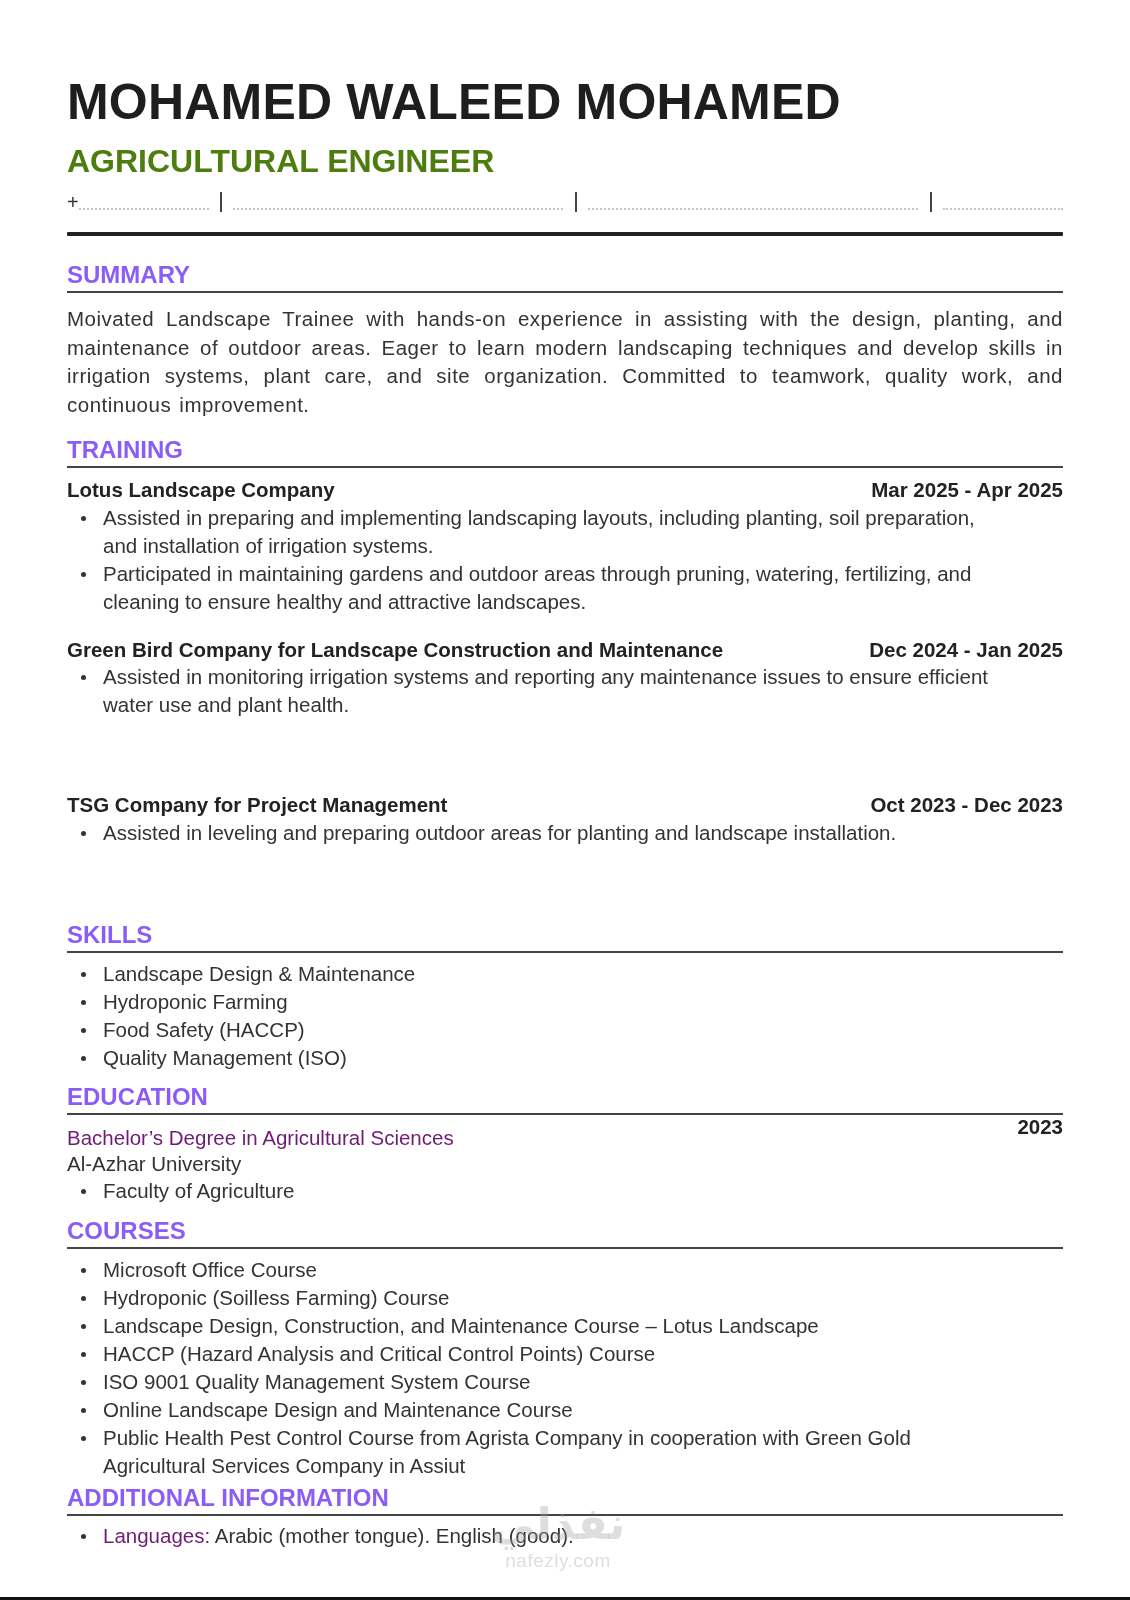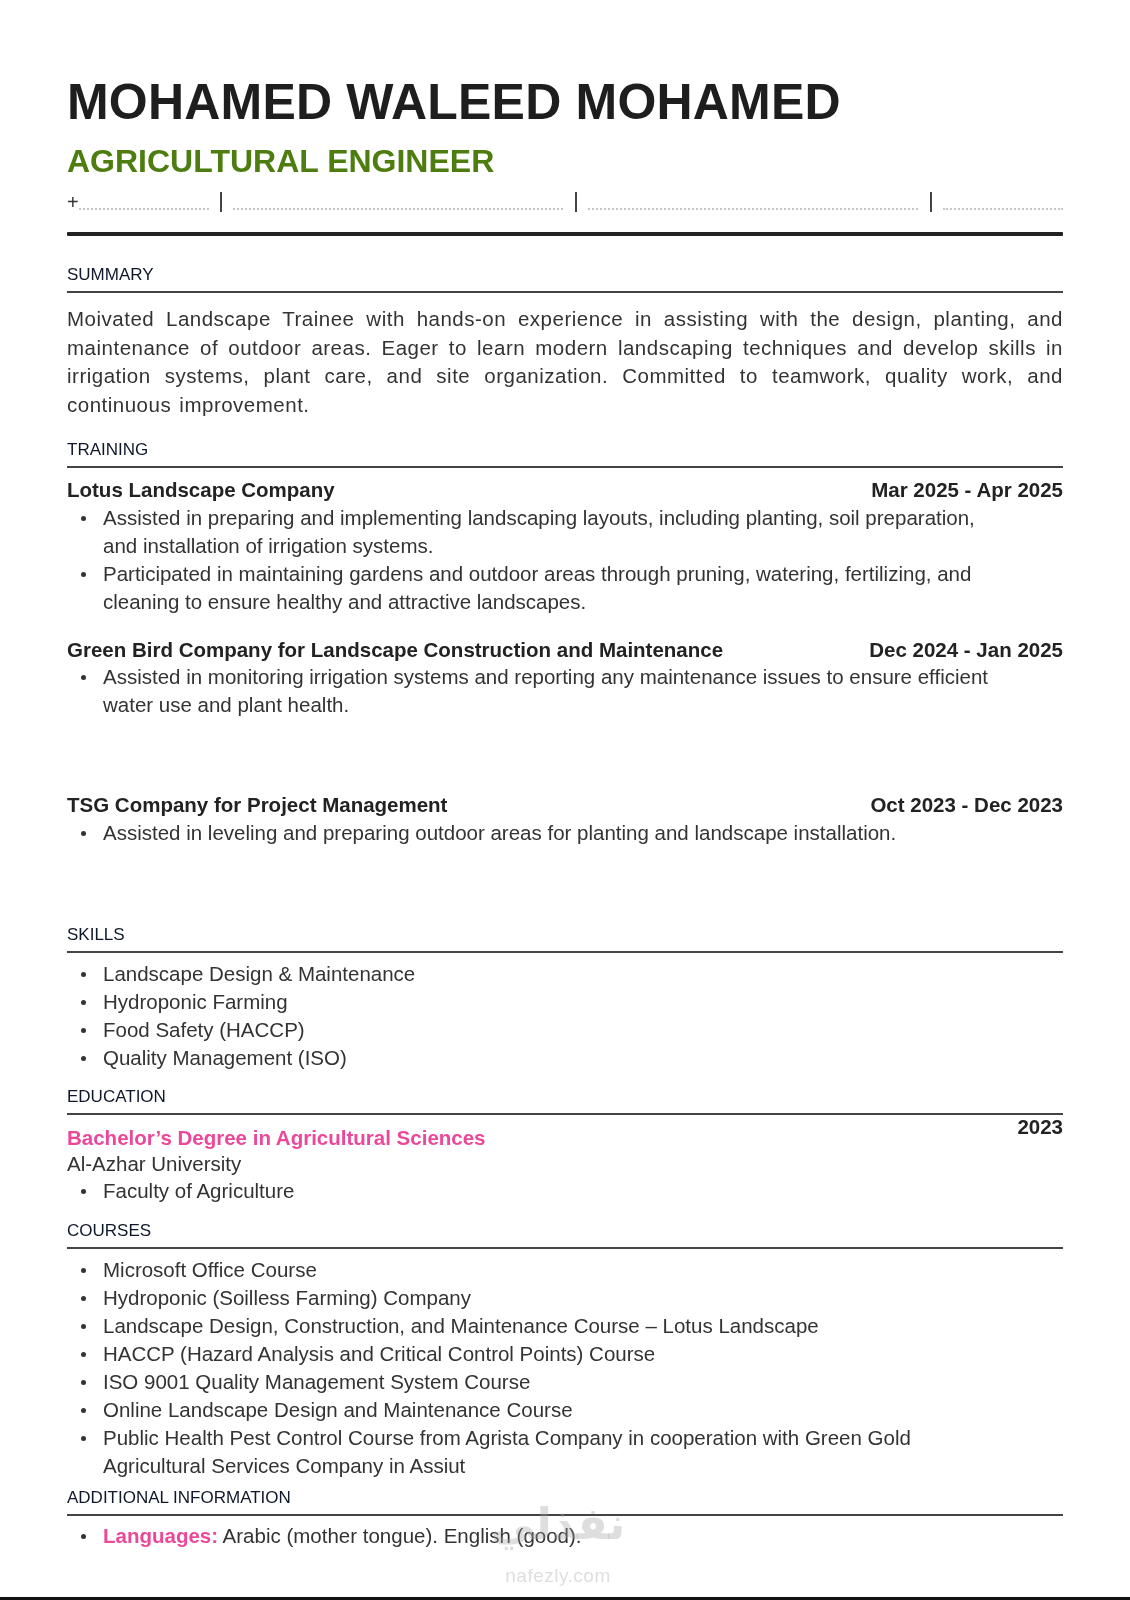--- a/index.html
+++ b/index.html
@@ -81,23 +81,23 @@
       left: 0;
       width: 996px;
       height: 4px;
       background: #222222;
       border-radius: 1px;
     }
 
     .section-title {
       position: absolute;
       left: 0;
-      font-size: 17px;
-      font-weight: 400;
-      color: #0f172a;
+      font-size: 24px;
+      font-weight: 700;
+      color: #8b5cf6;
       line-height: 28px;
       white-space: nowrap;
     }
     .section-rule {
       position: absolute;
       left: 0;
       width: 996px;
       height: 2px;
       background: #444444;
     }
@@ -150,41 +150,41 @@
     }
     .bullets.wrap940 li { width: 940px; }
     .plain {
       position: absolute;
       left: 0;
       font-size: 20.5px;
       line-height: 26px;
       color: #333;
       white-space: nowrap;
     }
-    .bold-label { font-weight: 700; color: #ec4899; text-align: center; }
+    .bold-label { font-weight: 400; color: #701a75; text-align: center; }
     .watermark {
       position: absolute;
       left: 488px;
       top: 1502px;
       width: 140px;
       height: 98px;
       pointer-events: none;
       text-align: center;
       color: rgba(160,160,160,0.35);
     }
     .watermark .wm-ar {
       font-size: 44px;
       font-weight: 700;
       line-height: 44px;
       font-family: "DejaVu Sans", sans-serif;
     }
     .watermark .wm-en {
       font-size: 19px;
       line-height: 22px;
-      margin-top: 19px;
+      margin-top: 4px;
       letter-spacing: 0.5px;
     }
     .bottom-edge {
       position: absolute;
       left: 0;
       top: 1597px;
       width: 1130px;
       height: 3px;
       background: #111;
     }
@@ -268,21 +268,21 @@
   <div class="plain bold-label" style="top:1125px">Bachelor’s Degree in Agricultural Sciences</div>
   <div class="plain" style="top:1151px">Al-Azhar University</div>
   <ul class="bullets" style="top:1177px">
     <li>Faculty of Agriculture</li>
   </ul>
 
   <div class="section-title" style="top:1217px">COURSES</div>
   <div class="section-rule" style="top:1247px"></div>
   <ul class="bullets wrap940" style="top:1256px">
     <li>Microsoft Office Course</li>
-    <li>Hydroponic (Soilless Farming) Company</li>
+    <li>Hydroponic (Soilless Farming) Course</li>
     <li>Landscape Design, Construction, and Maintenance Course – Lotus Landscape</li>
     <li>HACCP (Hazard Analysis and Critical Control Points) Course</li>
     <li>ISO 9001 Quality Management System Course</li>
     <li>Online Landscape Design and Maintenance Course</li>
     <li>Public Health Pest Control Course from Agrista Company in cooperation with Green Gold Agricultural Services Company in Assiut</li>
   </ul>
 
   <div class="section-title" style="top:1484px">ADDITIONAL INFORMATION</div>
   <div class="section-rule" style="top:1514px"></div>
   <ul class="bullets" style="top:1522px">

